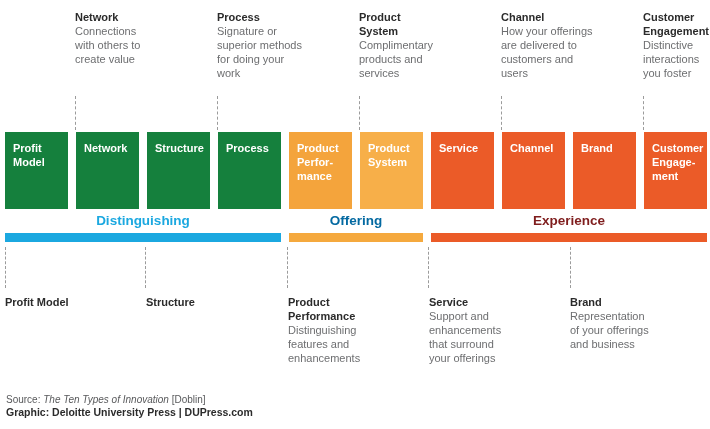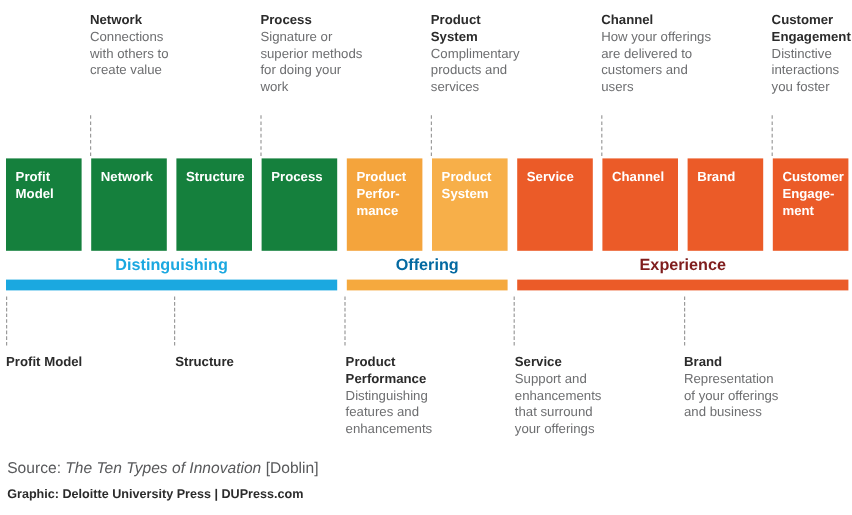--- a/index.html
+++ b/index.html
@@ -76,22 +76,22 @@
     height: 9px;
   }
   .b-blue   { background: #1ba8e0; }
   .b-orange { background: #f5a93e; }
   .b-red    { background: #eb5b28; }
 
   
   .footer-source {
     position: absolute;
     left: 6px;
-    top: 382px;
-    font-size: 13px;
+    top: 394px;
+    font-size: 10px;
     color: #58595b;
   }
   .footer-source .src-title { font-style: italic; }
   .footer-graphic {
     position: absolute;
     left: 6px;
     top: 406px;
     font-size: 10.5px;
     font-weight: bold;
     color: #2b2b2b;

